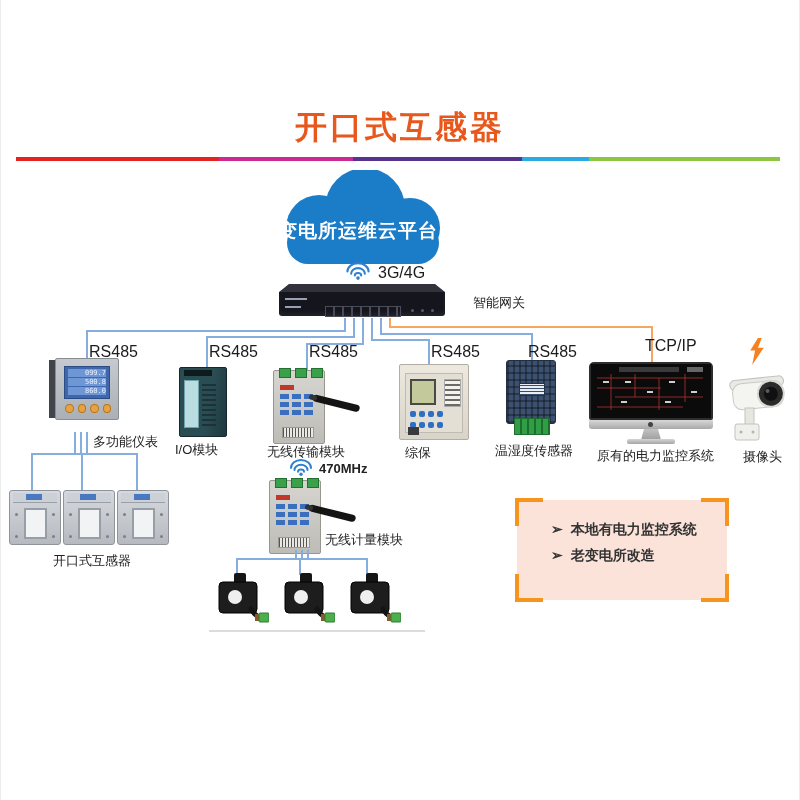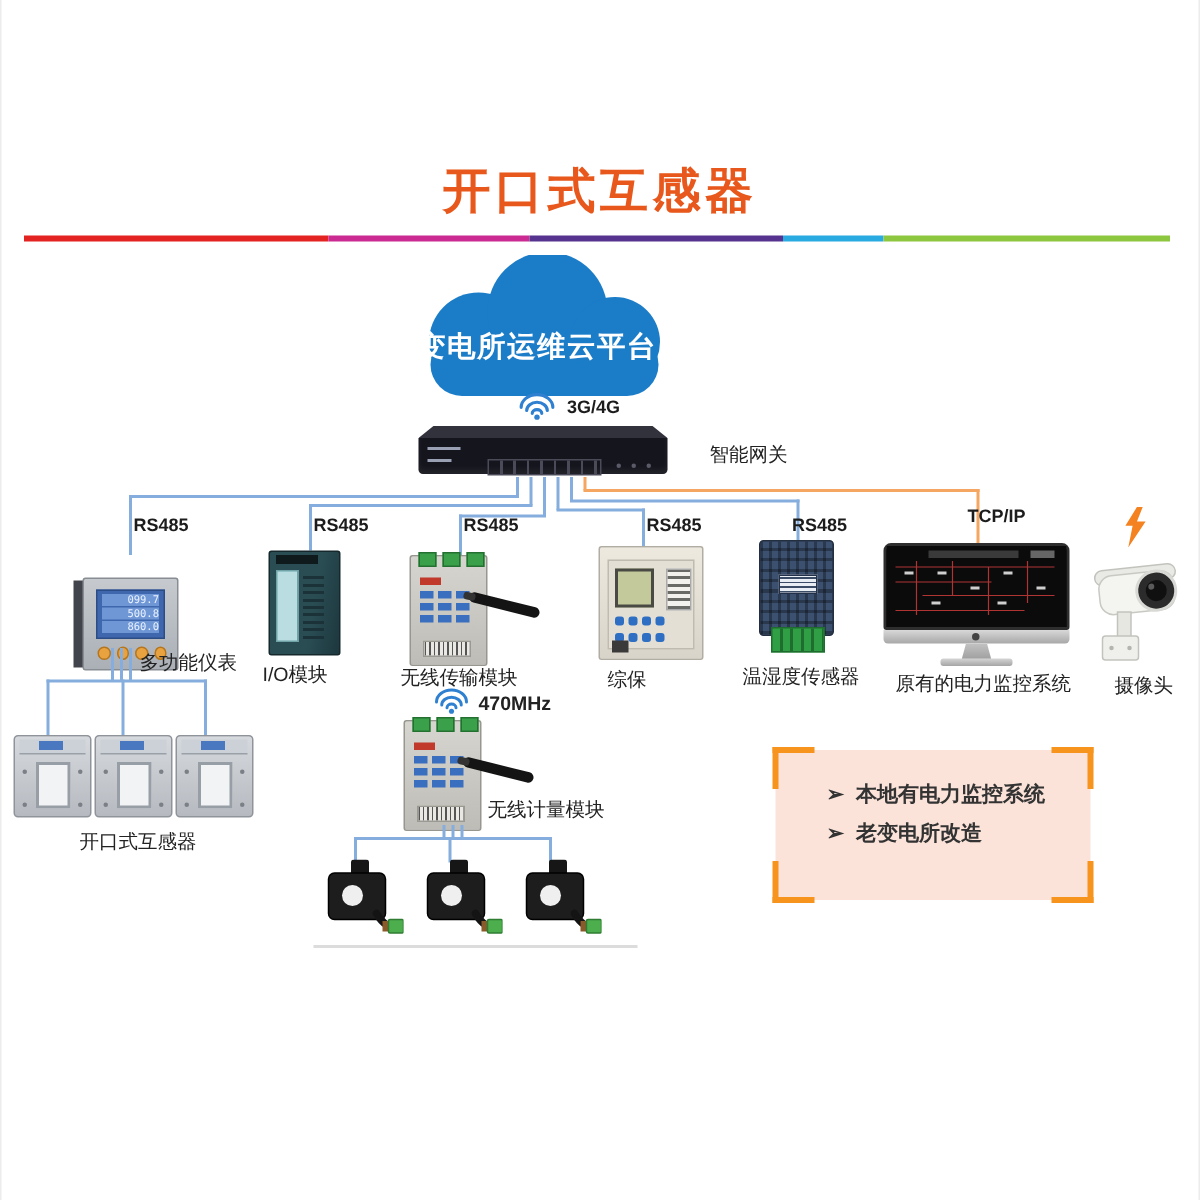--- a/index.html
+++ b/index.html
@@ -14,34 +14,34 @@
   #divider i{display:block;height:4px;}
   
   #cloud{position:absolute;left:266px;top:170px;width:188px;height:96px;}
   #cloud-label{position:absolute;left:0;right:6px;top:48px;text-align:center;color:#fff;
                font-size:19px;font-weight:bold;letter-spacing:1px;}
   
   .vline,.hline{position:absolute;}
   .vline{width:2px;background:var(--blue-line,#85aede);}
   .hline{height:2px;background:var(--blue-line,#85aede);}
   .orange{background:var(--orange-line,#f5a661)!important;}
-  .bus-label{position:absolute;font-size:12px;font-weight:bold;color:#1c1c1c;}
+  .bus-label{position:absolute;font-size:16px;font-weight:normal;color:#1c1c1c;}
   .dev-label{position:absolute;font-size:13px;color:#222;white-space:nowrap;}
   
   #gateway{position:absolute;left:278px;top:284px;width:166px;height:34px;}
   #gw-top{position:absolute;left:0;top:0;width:166px;height:8px;background:#32323c;
           clip-path:polygon(6% 0,94% 0,100% 100%,0 100%);}
   #gw-front{position:absolute;left:0;top:8px;width:166px;height:24px;background:#15151d;
             border-radius:0 0 3px 3px;box-shadow:inset 0 -3px 4px rgba(255,255,255,.06);}
   .gw-txt{position:absolute;left:6px;height:2px;background:#9aa0b4;}
   #gw-ports{position:absolute;left:46px;top:14px;width:74px;height:9px;border:1px solid #4a4a58;
             background:repeating-linear-gradient(90deg,transparent 0 7px,#4a4a58 7px 9px);}
   .gw-dot{position:absolute;top:17px;width:3px;height:3px;background:#5a5a68;border-radius:50%;}
   
-  #meter{position:absolute;left:48px;top:385px;width:74px;height:62px;}
+  #meter{position:absolute;left:48px;top:358px;width:74px;height:62px;}
   #meter-side{position:absolute;left:0;top:2px;width:7px;height:58px;background:#41454b;}
   #meter-face{position:absolute;left:6px;top:0;width:64px;height:62px;background:linear-gradient(#c6cacf,#aab0b6);
               border:1px solid #888d93;border-radius:2px;box-sizing:border-box;}
   #meter-screen{position:absolute;left:15px;top:8px;width:46px;height:33px;background:#3e67ae;
                 border:1px solid #2c4c86;padding:2px 3px;box-sizing:border-box;}
   .lcd-row{height:8px;line-height:8px;background:#6f97d6;margin-bottom:1px;color:#eaf2ff;
            font-family:"DejaVu Sans Mono",monospace;font-size:7px;text-align:right;}
   #meter-btns{position:absolute;left:16px;top:46px;width:46px;display:flex;gap:4px;}
   #meter-btns i{width:7px;height:7px;border-radius:50%;background:#e8a23f;border:1px solid #b5761f;}
   

